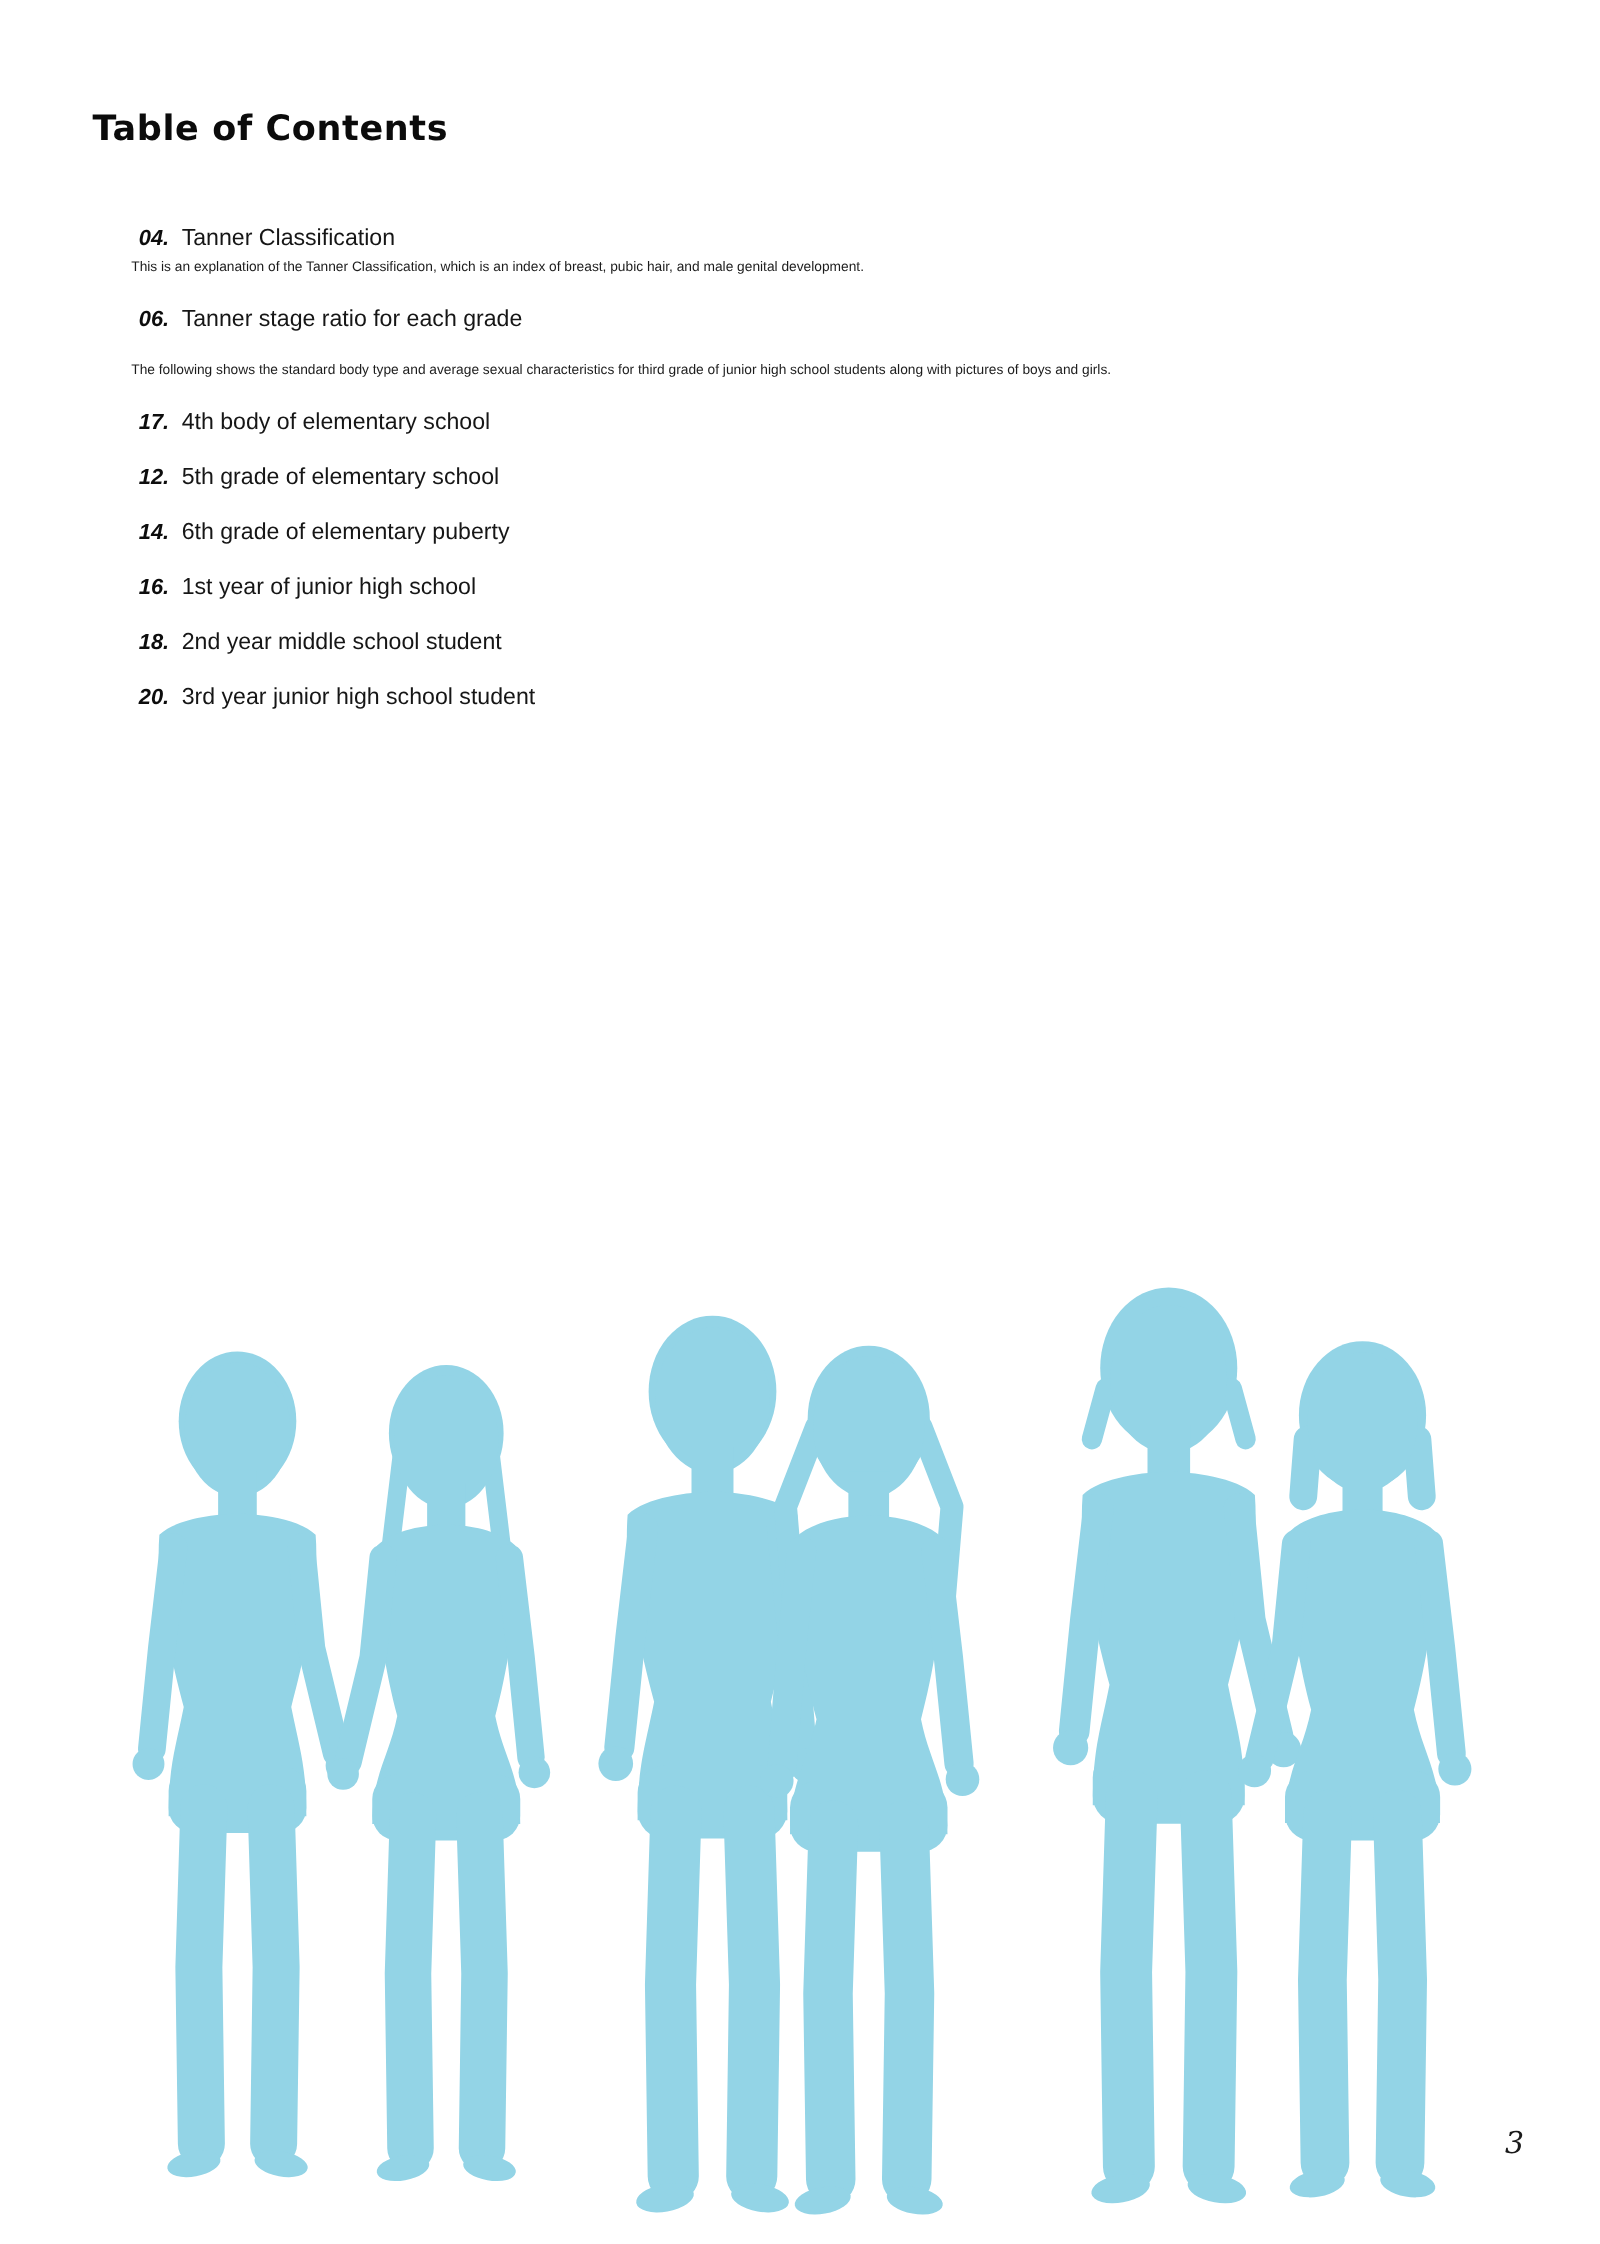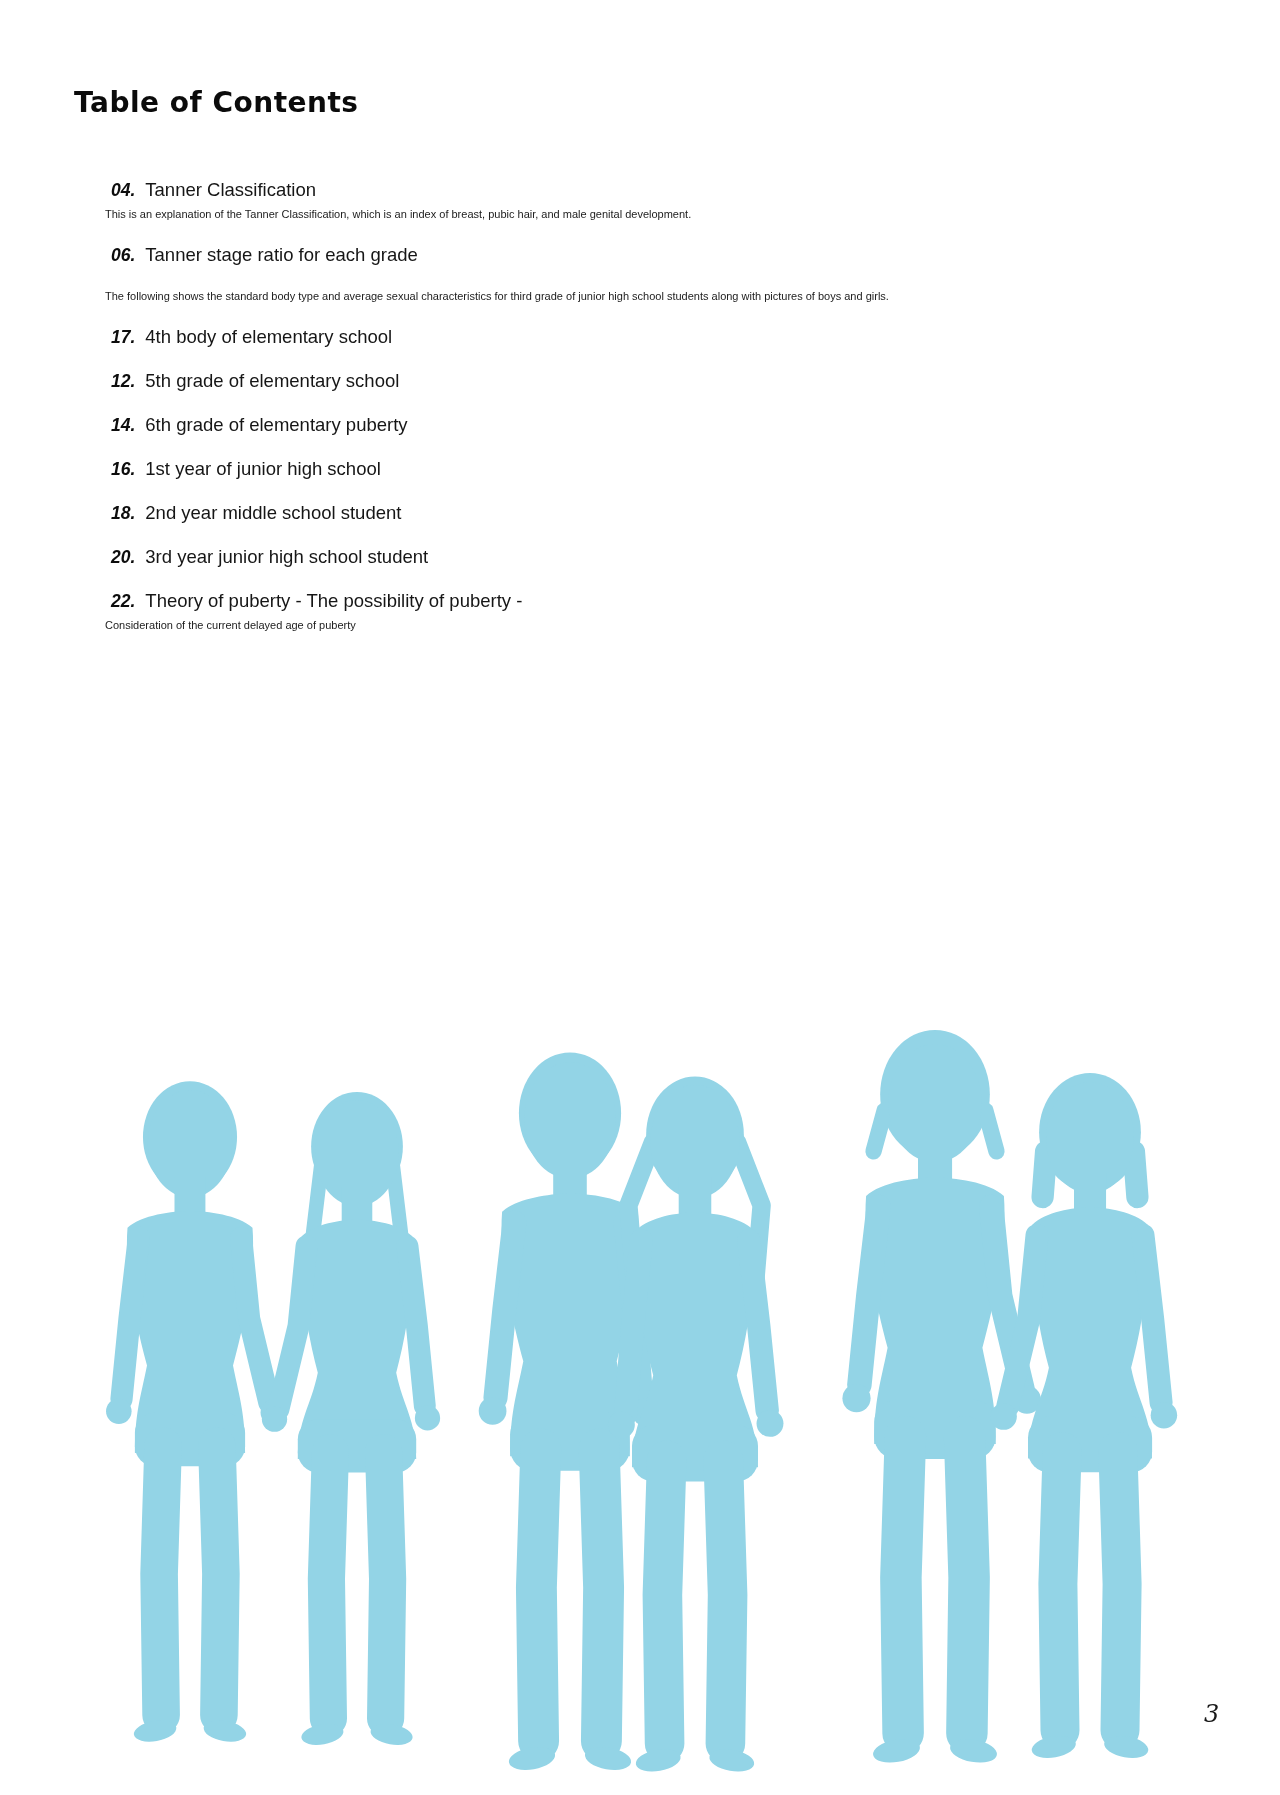--- a/index.html
+++ b/index.html
@@ -188,24 +188,18 @@
         <span class="num">18.</span><span class="etitle">2nd year middle school student</span>
       </div>
     </div>
 
     <div class="entry">
       <div class="entry-line">
         <span class="num">20.</span><span class="etitle">3rd year junior high school student</span>
       </div>
     </div>
 
-    <div class="entry">
-      <div class="entry-line">
-        <span class="num">22.</span><span class="etitle">Theory of puberty - The possibility of puberty -</span>
-      </div>
-      <div class="desc">Consideration of the current delayed age of puberty</div>
-    </div>
 
   </div>
 
   <div class="page-number">3</div>
 
 </div>
 
 </body></html>

